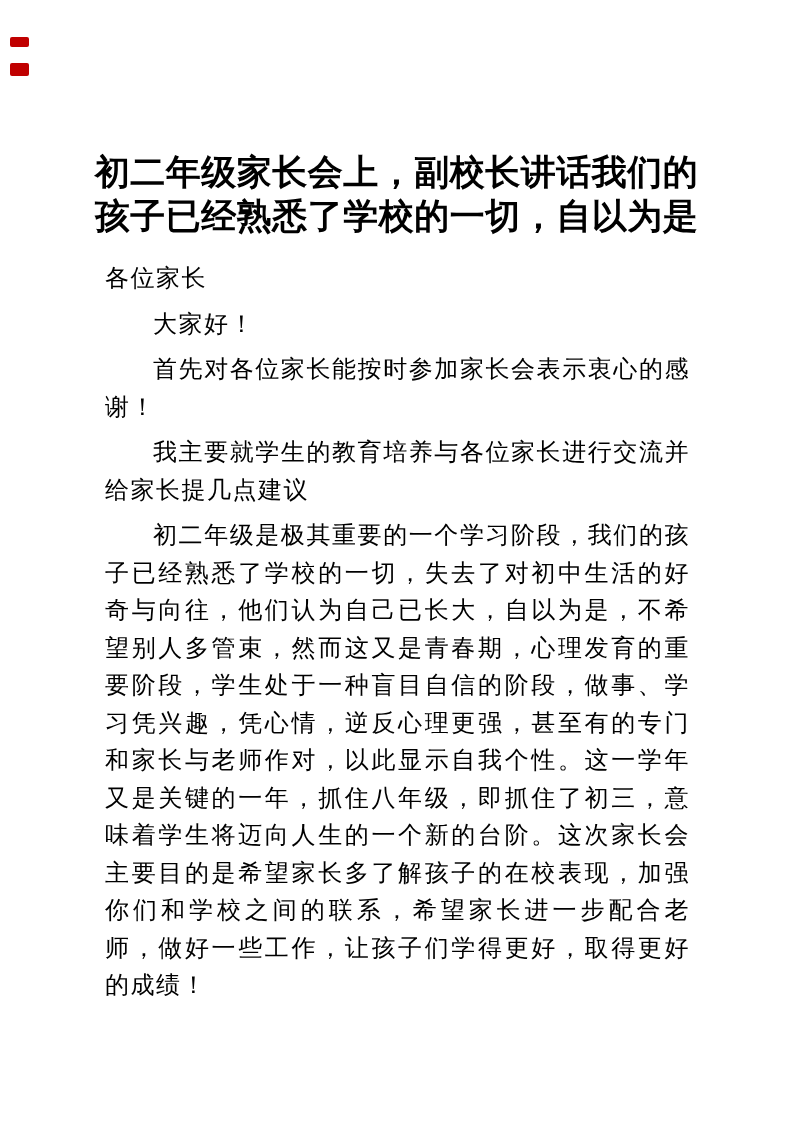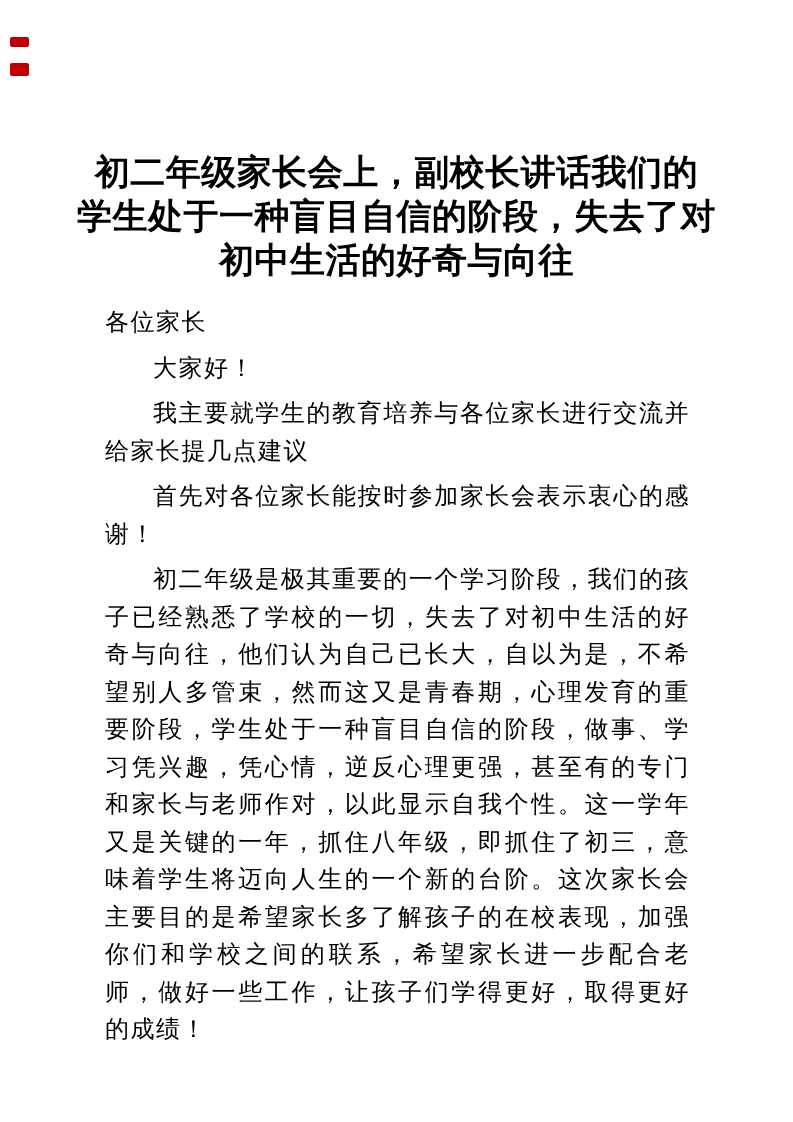--- a/index.html
+++ b/index.html
@@ -48,25 +48,24 @@
 </head>
 <body>
 
 <div class="page">
   <div class="red-mark m1"></div>
   <div class="red-mark m2"></div>
 
   <h1 class="doc-title">
 
   <div class="title-line">初二年级家长会上，副校长讲话我们的</div>
-      <div class="title-line">学生处于一种盲目自信的阶段，失去了对</div>
-      <div class="title-line">初中生活的好奇与向往</div>
+      <div class="title-line">孩子已经熟悉了学校的一切，自以为是</div>
     </h1>
 
   <div class="doc-body">
 
   <p class="para"><span>各位家长</span></p>
       <p class="para indent"><span>大家好！</span></p>
+      <p class="para indent"><span>首先对各位家长能按时参加家长会表示衷心的感谢！</span></p>
       <p class="para indent"><span>我主要就学生的教育培养与各位家长进行交流并给家长提几点建议</span></p>
-      <p class="para indent"><span>首先对各位家长能按时参加家长会表示衷心的感谢！</span></p>
       <p class="para indent"><span>初二年级是极其重要的一个学习阶段，我们的孩子已经熟悉了学校的一切，失去了对初中生活的好奇与向往，他们认为自己已长大，自以为是，不希望别人多管束，然而这又是青春期，心理发育的重要阶段，学生处于一种盲目自信的阶段，做事、学习凭兴趣，凭心情，逆反心理更强，甚至有的专门和家长与老师作对，以此显示自我个性。这一学年又是关键的一年，抓住八年级，即抓住了初三，意味着学生将迈向人生的一个新的台阶。这次家长会主要目的是希望家长多了解孩子的在校表现，加强你们和学校之间的联系，希望家长进一步配合老师，做好一些工作，让孩子们学得更好，取得更好的成绩！</span></p>
     </div>
 </div>
 
 </body></html>

